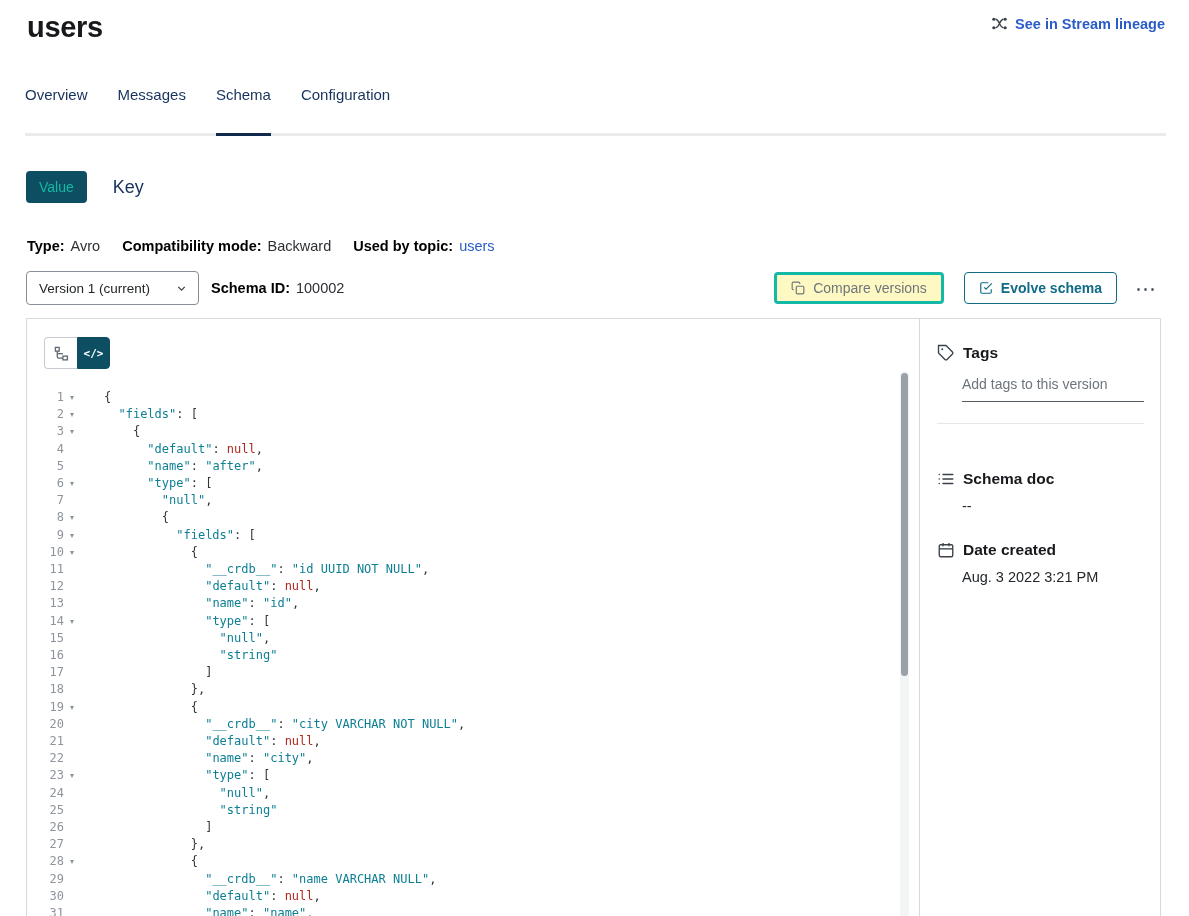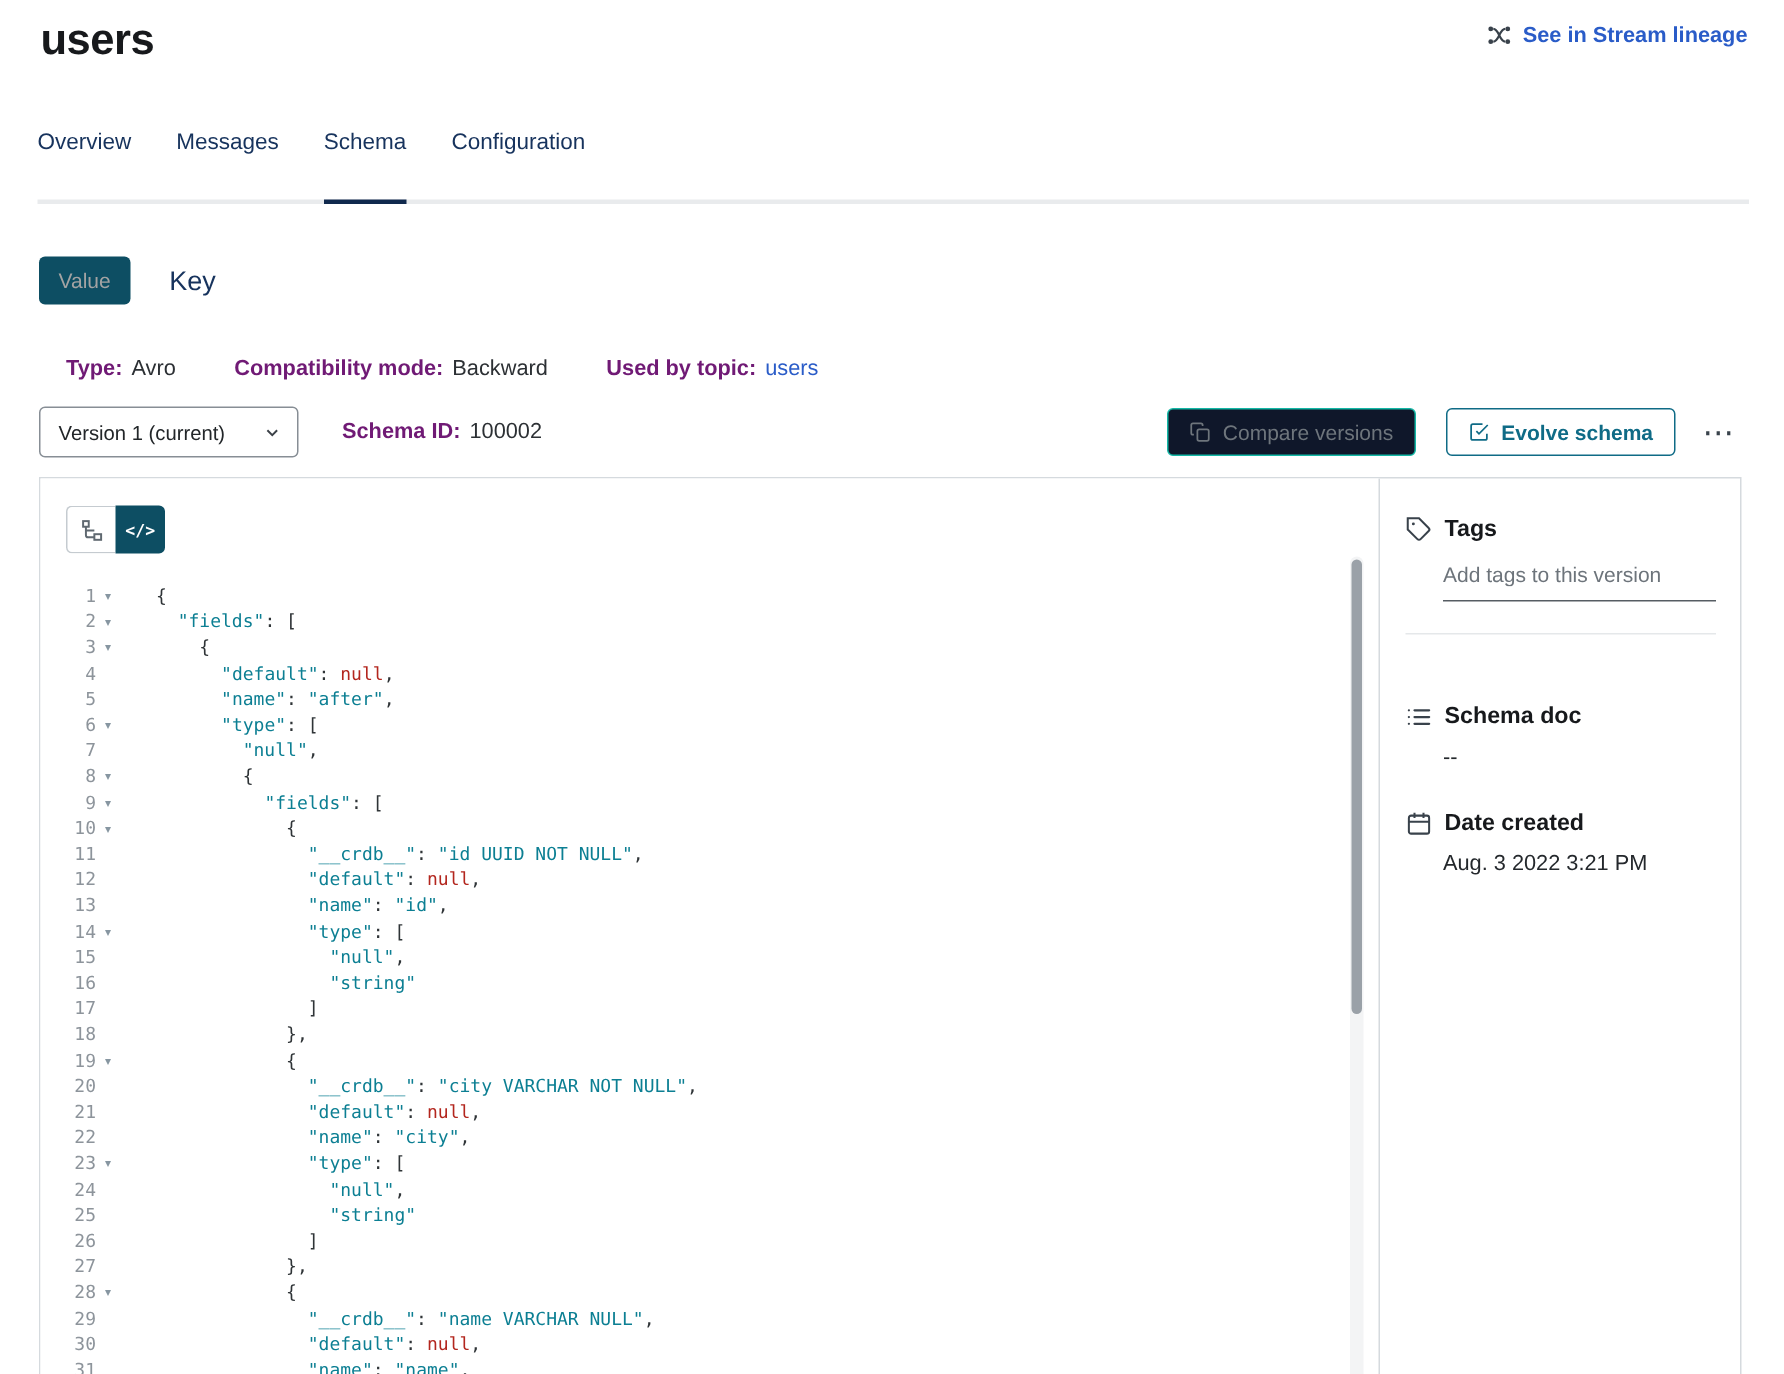--- a/index.html
+++ b/index.html
@@ -11,36 +11,36 @@
   
   .topbar { display:flex; justify-content:space-between; align-items:flex-start; padding:8px 24px 0 27px; }
   .page-title { margin:0; font-size:29px; line-height:38px; font-weight:700; color:#17191c; letter-spacing:-0.3px; }
   .lineage-link { display:flex; align-items:center; gap:7px; margin-top:7px; color:#2a5cc8; font-size:14.5px; font-weight:700; text-decoration:none; cursor:pointer; }
   
   .tabs { display:flex; gap:30px; margin:40px 23px 0 25px; border-bottom:3px solid #e9ebed; }
   .tab { position:relative; font-size:15px; line-height:18px; color:#17335d; padding-bottom:29px; cursor:pointer; }
   .tab.active::after { content:""; position:absolute; left:0; right:0; bottom:-3px; height:3px; background:#10294d; }
   
   .serde-row { display:flex; align-items:center; gap:26px; margin:35px 0 0 26px; }
-  .value-btn { background:#0d4e63; color:#a3a3a3; border:none; border-radius:4px; font-size:14px; padding:8px 13px; cursor:pointer; font-family:inherit; }
+  .value-btn { background:#0d4e63; color:#14b8a6; border:none; border-radius:4px; font-size:14px; padding:8px 13px; cursor:pointer; font-family:inherit; }
   .key-btn { background:none; border:none; color:#17335d; font-size:18px; cursor:pointer; font-family:inherit; padding:0; }
   
   .meta-row { display:flex; gap:22px; margin:35px 0 0 27px; font-size:14.5px; }
   .meta-item { display:flex; gap:6px; }
-  .meta-label { font-weight:700; color:#701a75;margin-left:17px; }
+  .meta-label { font-weight:700; color:#000000; }
   .meta-value { color:#2c3034; }
   .meta-link { color:#2a5cc8; cursor:pointer; text-decoration:none; }
   
   .toolbar { display:flex; align-items:center; margin:17px 29px 0 26px; }
   .version-select { width:173px; height:34px; border:1px solid #878e95; border-radius:4px; background:#fff;
     display:flex; align-items:center; justify-content:space-between; padding:0 10px 0 12px; font-size:13.5px; color:#222629; cursor:pointer;text-align:right; }
   .schema-id { display:flex; gap:6px; margin-left:12px; font-size:14.5px; }
   .flex-spacer { flex:1; }
-  .btn-secondary { display:flex; align-items:center; gap:8px; height:32px; padding:0 14px; background:#0f172a;
-    border:1px solid #14b8a6; border-radius:4px; color:#6e757c; font-size:14px; font-family:inherit; cursor:default; }
+  .btn-secondary { display:flex; align-items:center; gap:8px; height:32px; padding:0 14px; background:#fef9c3;
+    border:3px solid #14b8a6; border-radius:4px; color:#6e757c; font-size:14px; font-family:inherit; cursor:default; }
   .btn-outline { display:flex; align-items:center; gap:8px; height:32px; padding:0 14px; margin-left:20px; background:#fff;
     border:1px solid #0f6b86; border-radius:4px; color:#0f6b86; font-size:14px; font-weight:700; font-family:inherit; cursor:pointer; }
   .more-btn { background:none; border:none; margin-left:14px; font-size:21px; line-height:21px; color:#39434c; cursor:pointer; padding:2px 4px; }
   
   .main { display:flex; margin:13px 28px 0 26px; border:1px solid #d5dade; height:700px; }
   .code-panel { flex:1; position:relative; border-right:1px solid #d5dade; overflow:hidden; background:#fff; }
   .view-toggle { display:flex; margin:18px 0 0 17px; }
   .vt-btn { width:33px; height:32px; display:flex; align-items:center; justify-content:center; background:#fff;
     border:1px solid #c5cbd0; cursor:pointer; color:#5f6870; padding:0; }
   .vt-btn.first { border-radius:4px 0 0 4px; border-right:none; }

